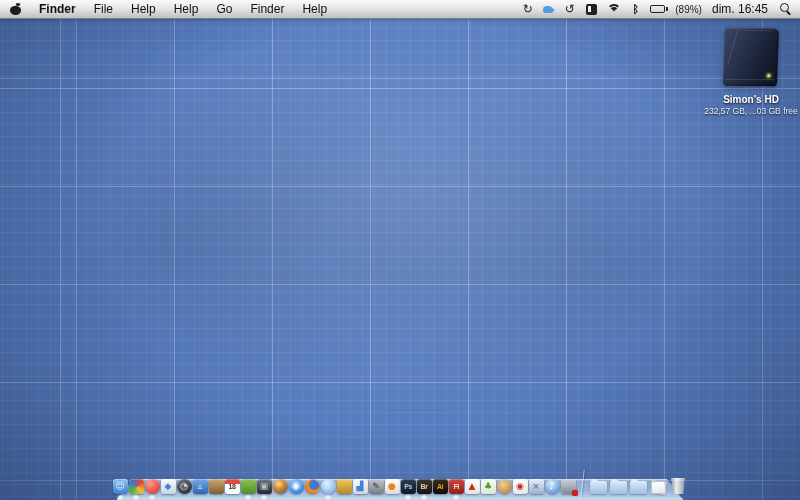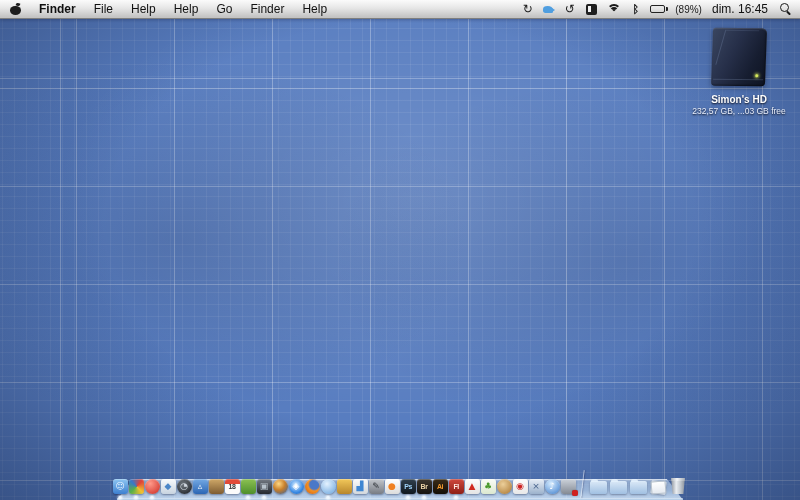--- a/index.html
+++ b/index.html
@@ -74,21 +74,21 @@
   .bat-label { font-size:10px; color:#1a1a1a; }
   .clock { font-size:12px; color:#111; padding:0 3px; white-space:nowrap; }
 
   .spotlight { width:14px; height:14px; position:relative; }
   .spotlight::before { content:""; position:absolute; top:1px; left:2px; width:7px; height:7px;
      border:1.5px solid #1a1a1a; border-radius:50%; }
   .spotlight::after { content:""; position:absolute; bottom:2px; right:1px; width:5px; height:2px;
      background:#1a1a1a; border-radius:1px; transform:rotate(45deg); }
 
   
-  .hd { position:absolute; top:28px; right:34px; width:54px; height:120px; z-index:10; }
+  .hd { position:absolute; top:28px; right:22px; width:54px; height:120px; z-index:10; }
   .hd-body { position:absolute; top:0; left:0; width:54px; height:58px;
     background:linear-gradient(115deg,#3a4660 0%,#27304a 38%,#161d30 72%,#0e1322 100%);
     border-radius:3px 5px 4px 4px;
     transform:skewX(-1.5deg) rotate(0.6deg);
     box-shadow: inset 0 1px 1px rgba(255,255,255,0.14), inset -1px -1px 2px rgba(0,0,0,0.5), 0 2px 5px rgba(0,0,20,0.35);
   }
   .hd-body::before { content:""; position:absolute; left:14%; top:3%; width:62%; height:58%;
     border-left:1px solid rgba(130,150,185,0.28); border-top:1px solid rgba(130,150,185,0.18);
     transform:skewX(-14deg); }
   .hd-body::after { content:""; position:absolute; left:4%; bottom:6px; width:92%; height:1px;

